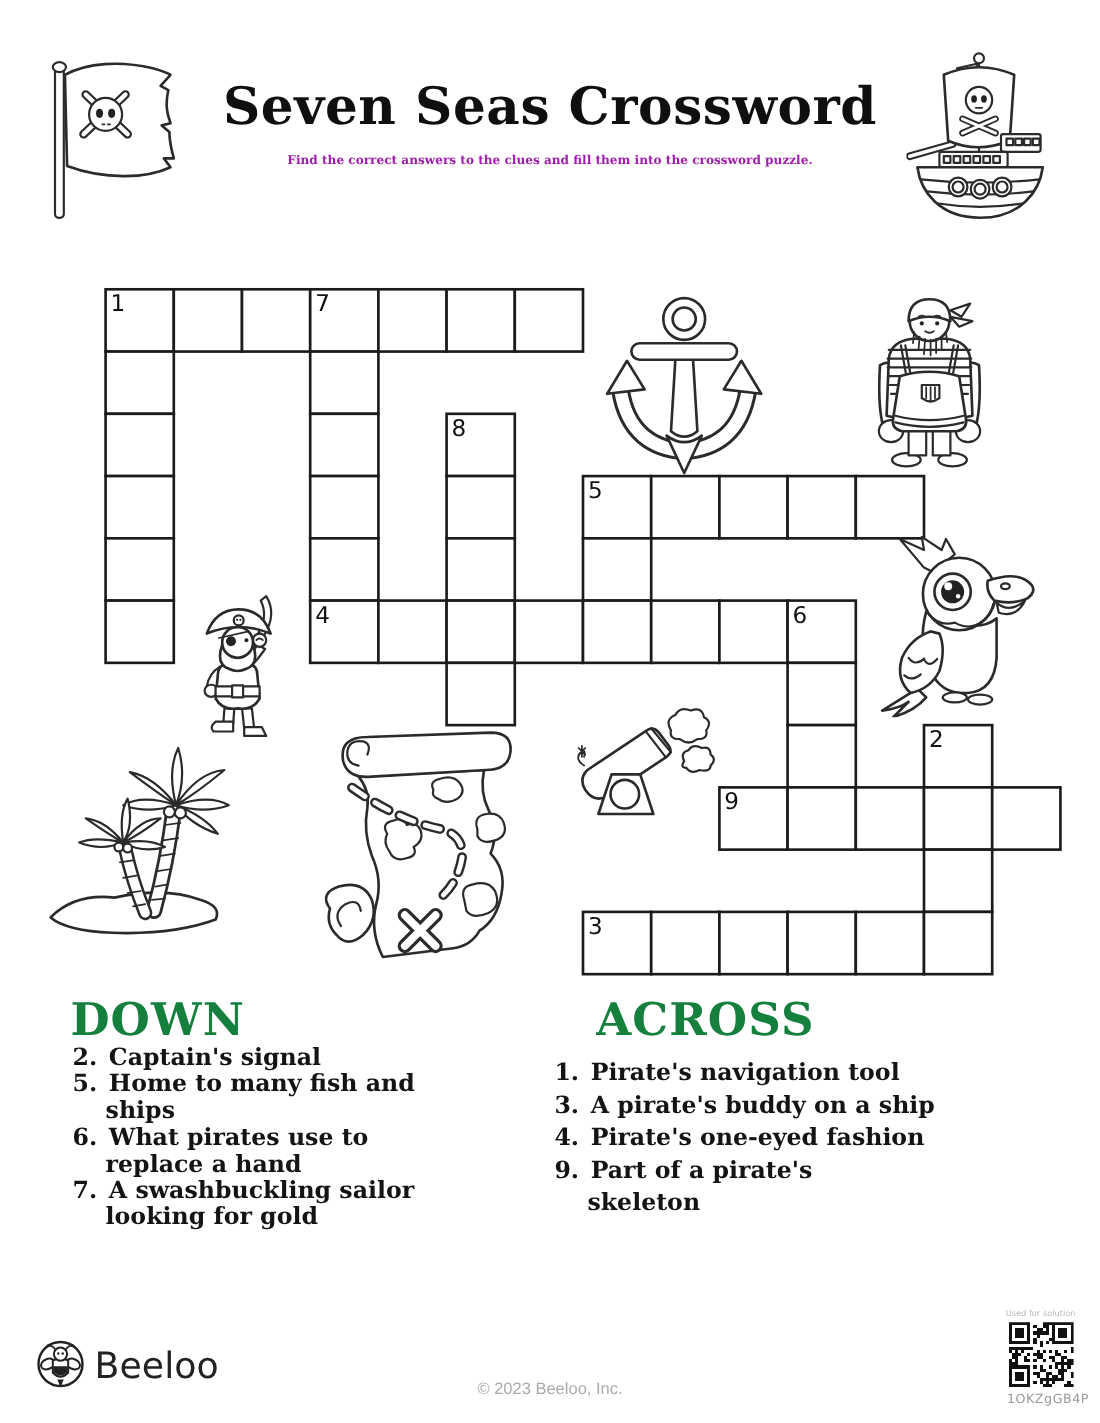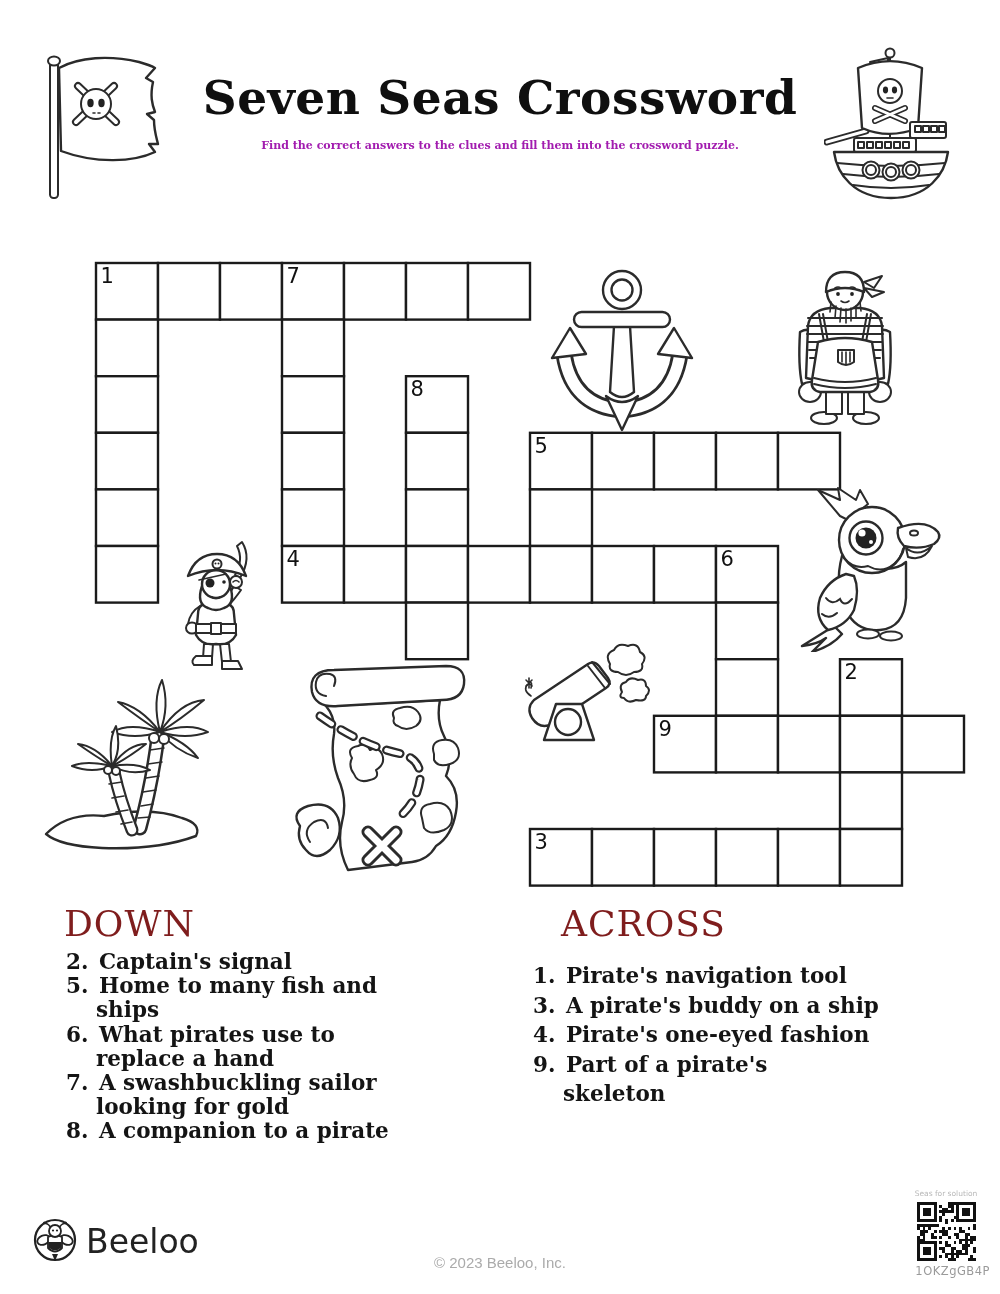--- a/index.html
+++ b/index.html
@@ -14,21 +14,21 @@
   .cw-num{font-family:"DejaVu Sans",sans-serif;font-size:21px;fill:#111;}
   
   .ol{fill:#fff;stroke:#2b2b2b;stroke-width:2.4;stroke-linejoin:round;}
   .ol2{fill:#fff;stroke:#2b2b2b;stroke-width:2;stroke-linejoin:round;}
   .ln{fill:none;stroke:#2b2b2b;stroke-width:2;stroke-linecap:round;}
   .ln15{fill:none;stroke:#2b2b2b;stroke-width:1.6;stroke-linecap:round;}
   .bB{fill:none;stroke:#2b2b2b;stroke-linecap:round;}
   .bW{fill:none;stroke:#fff;stroke-linecap:round;}
   .blk{fill:#222;stroke:none;}
   
-  .clues-h{font-size:36px;font-weight:normal;color:#7f1d1d;letter-spacing:1px;}
+  .clues-h{font-size:41px;font-weight:bold;color:#15803d;letter-spacing:1px;}
   .clue{font-weight:bold;font-size:21.5px;color:#141414;padding-left:30px;text-indent:-30px;}
   #down-list .clue{line-height:24.2px;}
   #across-list .clue{line-height:29.6px;}
   .cnum{margin-right:3px;}
   
   .brand{font-family:"DejaVu Sans",sans-serif;font-weight:normal;font-size:33px;color:#222;}
   .copyright{left:0;right:0;top:1254px;text-align:center;font-family:Liberation Sans, sans-serif;
              font-size:15px;color:#ababab;}
   .qr-caption{font-family:"DejaVu Sans",sans-serif;font-size:7.5px;color:#b8b8b8;text-align:center;}
   .qr-code-text{font-family:"DejaVu Sans",sans-serif;font-size:11.5px;color:#9a9a9a;text-align:right;letter-spacing:.5px;}
@@ -296,25 +296,24 @@
         <circle class="ol2" cx="76" cy="105" r="4"></circle>
     </g>
   </svg>
 
   <div class="abs clues-h" style="left:64px;top:903px">DOWN</div>
   <div id="down-list" class="abs" style="left:66px;top:950px;width:360px">
       <div class="clue"><span class="cnum">2.</span> Captain's signal</div>
       <div class="clue"><span class="cnum">5.</span> Home to many fish and<br>ships</div>
       <div class="clue"><span class="cnum">6.</span> What pirates use to<br>replace a hand</div>
       <div class="clue"><span class="cnum">7.</span> A swashbuckling sailor<br>looking for gold</div>
-      <div class="clue"><span class="cnum">8.</span> A companion to a pirate</div>
     </div>
 
-  <div class="abs clues-h" style="left:561px;top:903px">ACROSS</div>
-  <div id="across-list" class="abs" style="left:533px;top:961px;width:420px">
+  <div class="abs clues-h" style="left:542px;top:903px">ACROSS</div>
+  <div id="across-list" class="abs" style="left:504px;top:961px;width:420px">
       <div class="clue"><span class="cnum">1.</span> Pirate's navigation tool</div>
       <div class="clue"><span class="cnum">3.</span> A pirate's buddy on a ship</div>
       <div class="clue"><span class="cnum">4.</span> Pirate's one-eyed fashion</div>
       <div class="clue"><span class="cnum">9.</span> Part of a pirate's<br>skeleton</div>
     </div>
 
   <svg class="abs" style="left:33px;top:1218px" width="44" height="44" viewBox="0 0 44 44">
     <circle cx="22" cy="22" r="20" fill="#fff" stroke="#222" stroke-width="2.2"></circle>
     <path class="ln15" d="M 18,10 Q 16,6 12,5 M 26,10 Q 28,6 32,5"></path>
     <circle class="blk" cx="11.5" cy="5" r="1.5"></circle>
@@ -326,21 +325,21 @@
     <path d="M 15.5,24 L 28.5,24 L 28.5,29.5 Q 22,35 15.5,29.5 Z" class="blk"></path>
     <circle cx="22" cy="13" r="6" fill="#fff" stroke="#222" stroke-width="1.8"></circle>
     <circle class="blk" cx="20" cy="12.5" r="1.1"></circle>
       <circle class="blk" cx="24" cy="12.5" r="1.1"></circle>
   </svg>
   <div class="abs brand" style="left:86px;top:1222px">Beeloo</div>
 
   <div class="abs copyright">© 2023 Beeloo, Inc.</div>
 
   <div class="abs" style="left:902px;top:1189px;width:88px">
-    <div class="qr-caption">Seas for solution</div>
+    <div class="qr-caption">Used for solution</div>
     <svg id="qr-svg" style="display:block;margin:4px auto 0" width="59" height="59" viewBox="0 0 21 21" shape-rendering="crispEdges">
         <rect x="0" y="0" width="1" height="1" fill="#111"></rect>
         <rect x="0" y="1" width="1" height="1" fill="#111"></rect>
         <rect x="0" y="2" width="1" height="1" fill="#111"></rect>
         <rect x="0" y="3" width="1" height="1" fill="#111"></rect>
         <rect x="0" y="4" width="1" height="1" fill="#111"></rect>
         <rect x="0" y="5" width="1" height="1" fill="#111"></rect>
         <rect x="0" y="6" width="1" height="1" fill="#111"></rect>
         <rect x="0" y="8" width="1" height="1" fill="#111"></rect>
         <rect x="0" y="9" width="1" height="1" fill="#111"></rect>

